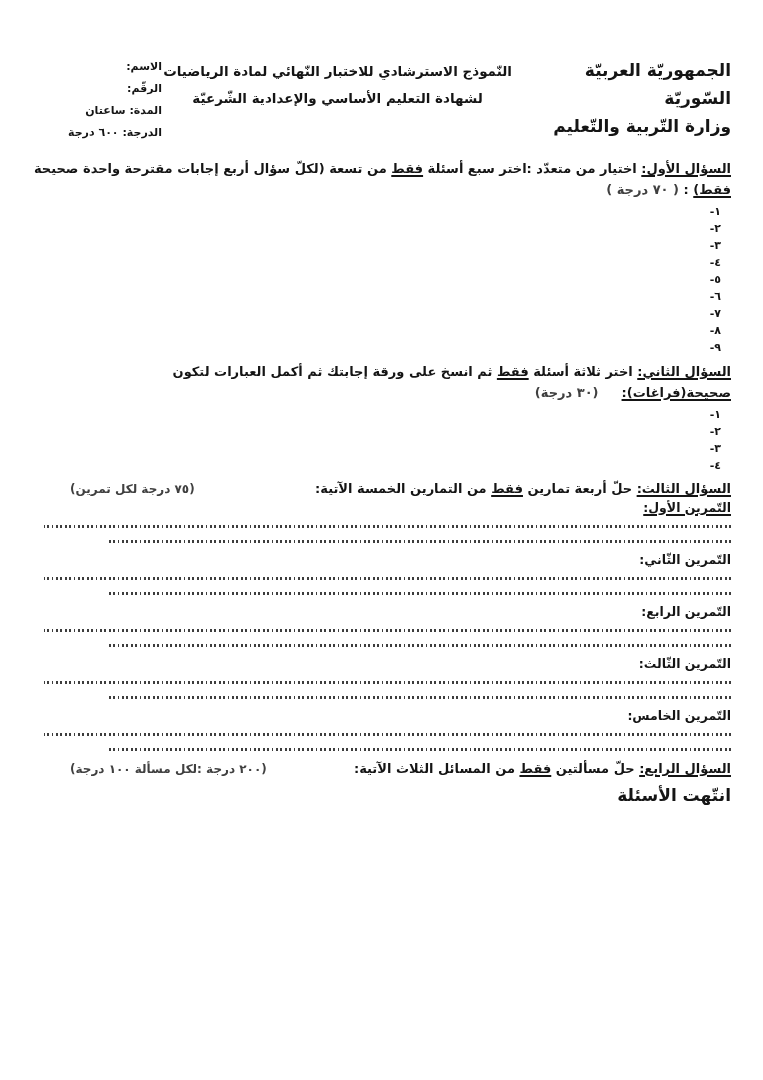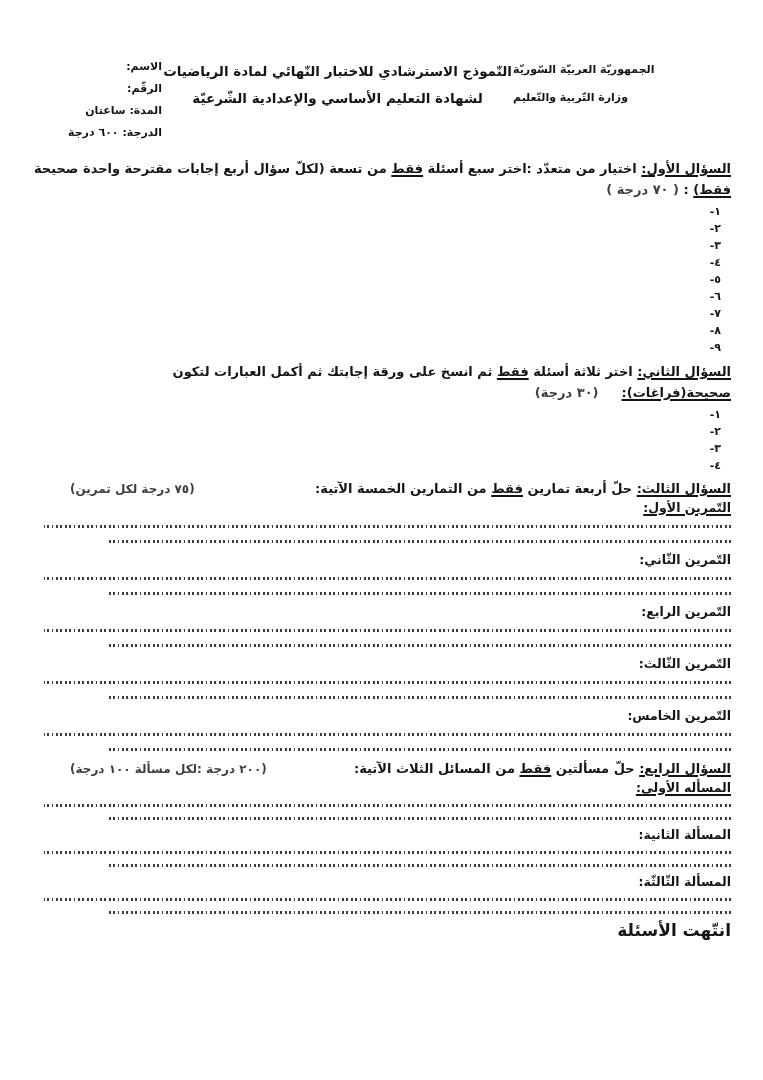--- a/index.html
+++ b/index.html
@@ -12,21 +12,21 @@
     overflow:hidden;
   }
   .page{
     box-sizing:border-box;
     width:763px;height:1080px;
     padding:56px 32px 0 44px;
     direction:rtl;
   }
   
   .header{display:flex;align-items:flex-start;margin-bottom:14px;}
-  .h-right{width:218px;text-align:left;font-size:11px;line-height:28px;}
+  .h-right{width:218px;text-align:right;font-size:17px;line-height:28px;}
   .h-center{flex:1;text-align:center;font-size:13.5px;line-height:27px;padding-top:2px;}
   .h-left{width:118px;text-align:right;font-size:11px;line-height:22px;padding-top:0;}
   
   .qline{font-size:13px;line-height:21px;white-space:nowrap;}
   .qline2{font-size:13px;line-height:21px;}
   .u{text-decoration:underline;text-decoration-thickness:1.5px;text-underline-offset:2px;text-align:center;}
   .score{color:#404040;}
   .gap-r{margin-right:23px;}
   
   .numlist{margin:3px 0 5px;padding:0 10px 0 0;font-size:11px;line-height:17px;}
@@ -130,34 +130,17 @@
         <div class="dots short"></div>
       </div>
     </div>
   </div>
 
   <div class="prob">
     <div class="splitrow">
       <span><span class="u">السؤال الرابع:</span><span> حلّ مسألتين </span><span class="u">فقط</span><span> من المسائل الثلاث الآتية:</span></span>
       <span class="score note">(٢٠٠ درجة :لكل مسألة ١٠٠ درجة)</span>
     </div>
-    <div>
-      <div class="prob-block">
-        <div class="ans-label">المسأله الأولى:</div>
-        <div class="dots"></div>
-        <div class="dots short"></div>
-      </div>
-      <div class="prob-block">
-        <div class="ans-label">المسألة الثانية:</div>
-        <div class="dots"></div>
-        <div class="dots short"></div>
-      </div>
-      <div class="prob-block">
-        <div class="ans-label">المسألة الثّالثّة:</div>
-        <div class="dots"></div>
-        <div class="dots short"></div>
-      </div>
-    </div>
   </div>
 
   <div class="footer">انتّهت الأسئلة</div>
 
 </div>
 
 </body></html>

